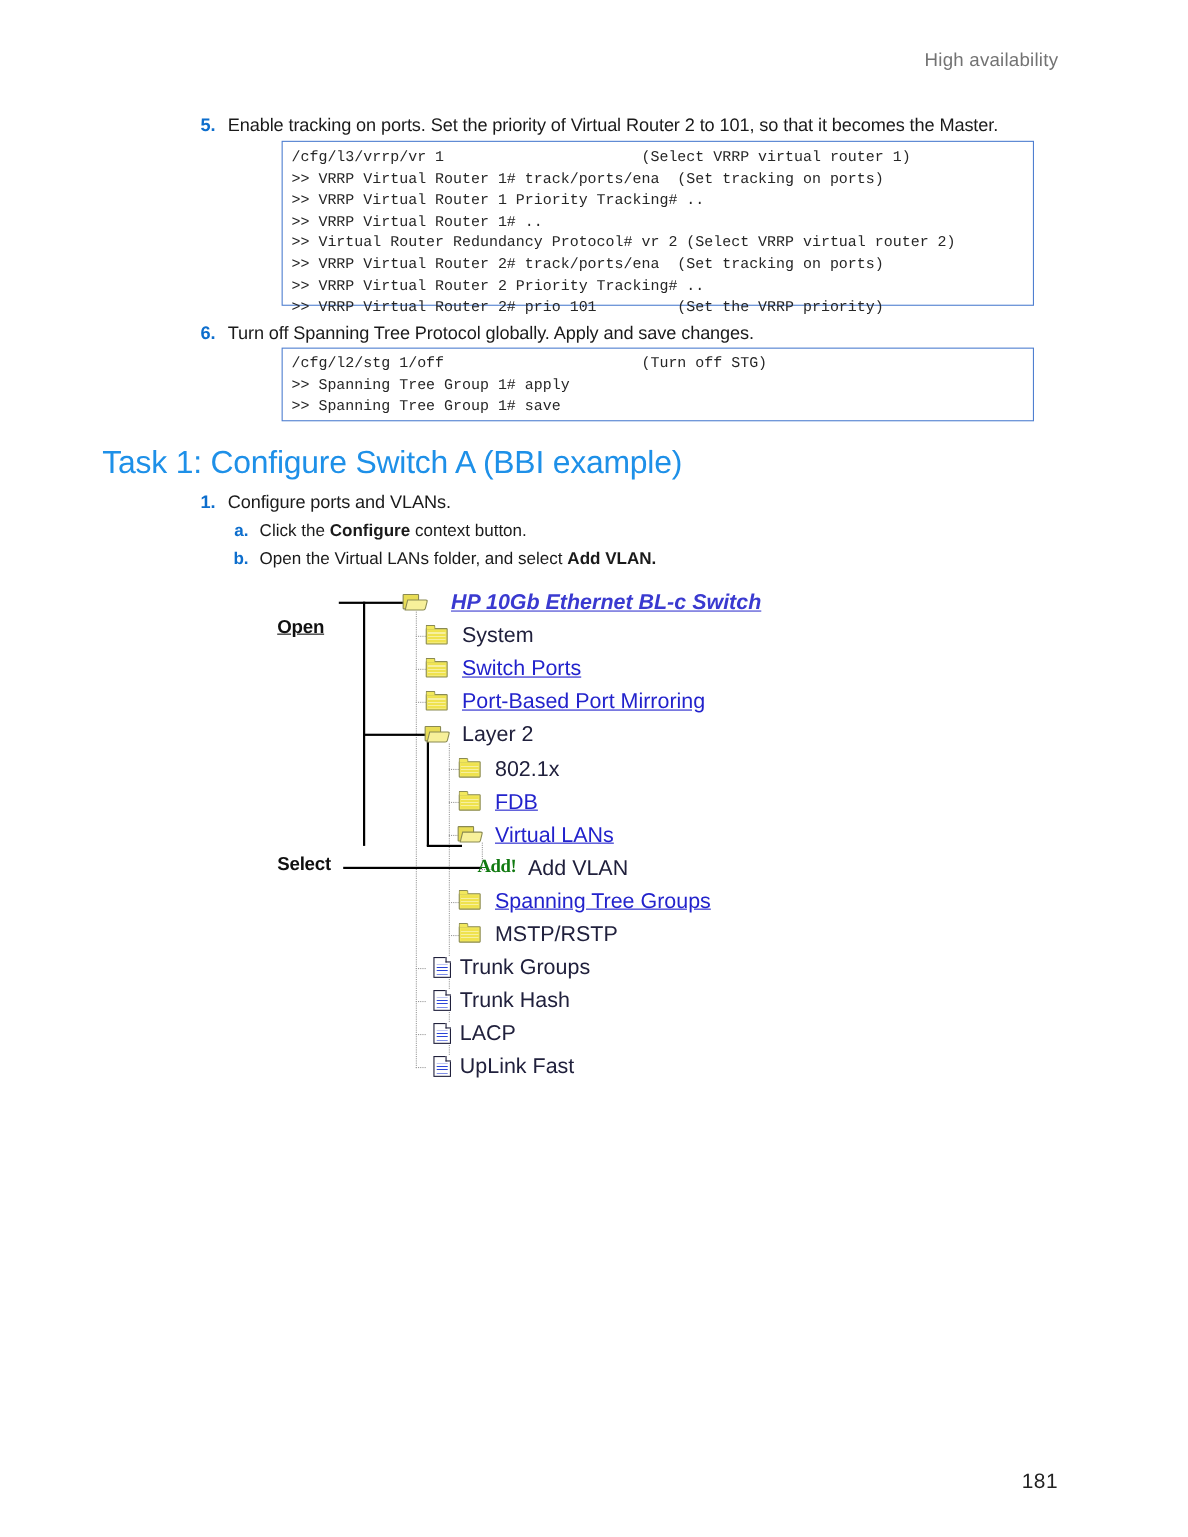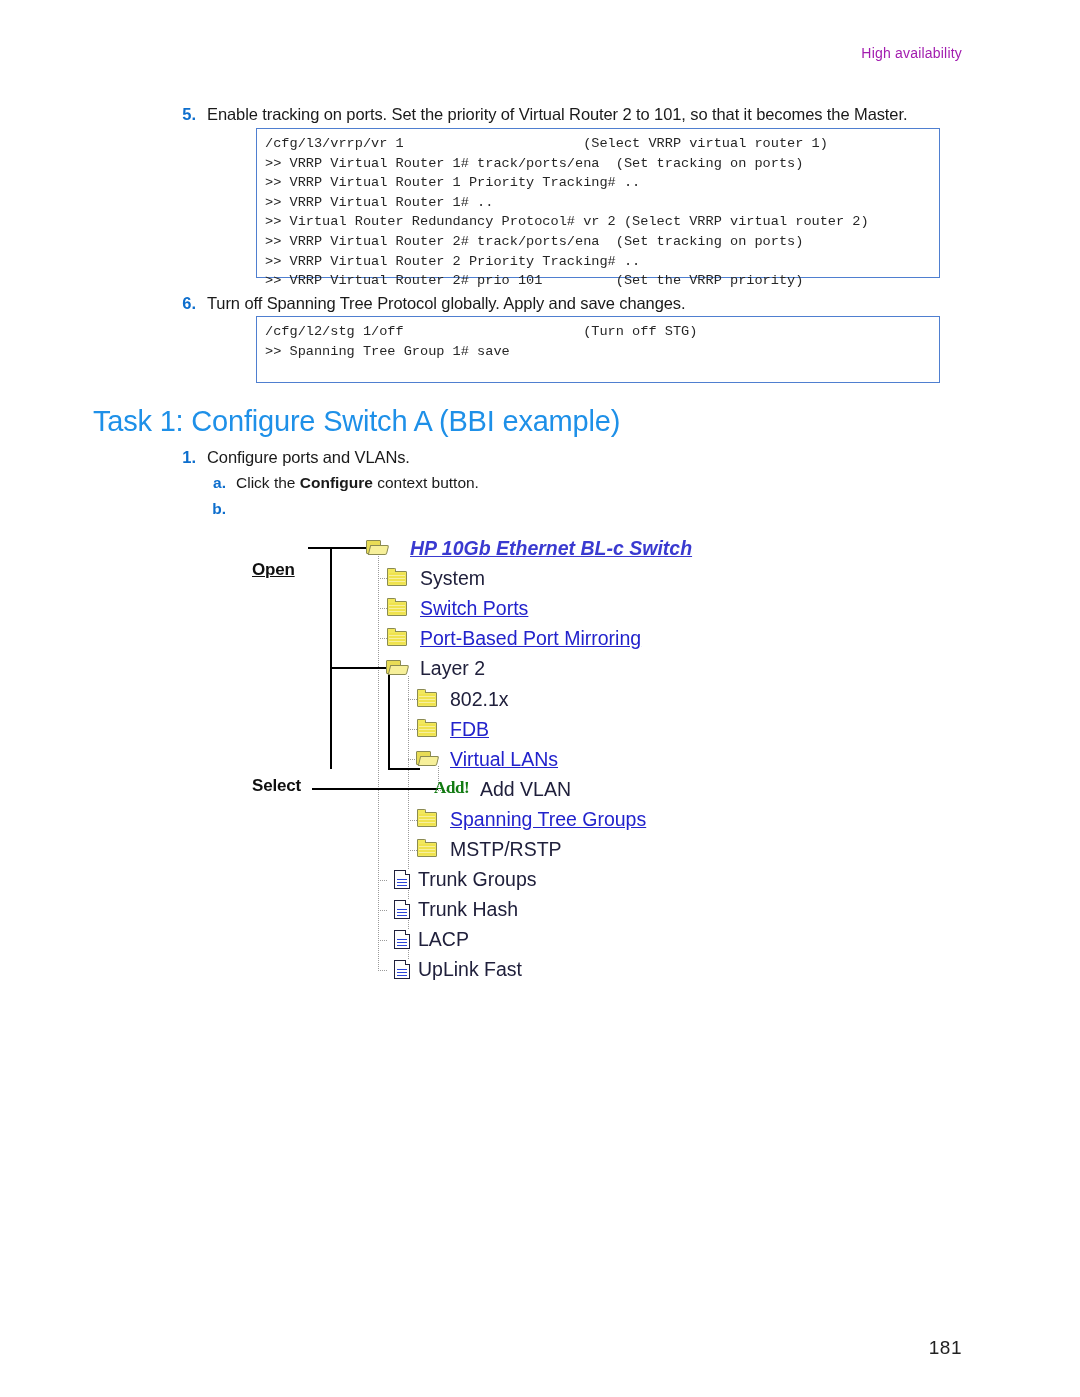--- a/index.html
+++ b/index.html
@@ -14,22 +14,22 @@
     color: #1a1a1a;
     position: relative;
     overflow: hidden;
   }
 
   
   .page-header {
     position: absolute;
     top: 45px;
     right: 118px;
-    font-size: 14px;
-    color: #a21caf;
+    font-size: 17px;
+    color: #737373;
     letter-spacing: 0.2px;
   }
   .page-footer {
     position: absolute;
     bottom: 38px;
     right: 118px;
     font-size: 19px;
     color: #222222;
     letter-spacing: 0.5px;
   }
@@ -274,37 +274,39 @@
   <div class="line">&gt;&gt; VRRP Virtual Router 2# prio 101         (Set the VRRP priority)</div>
 </div>
 
 <div class="step" style="left:170px; top:292px; width:810px;">
   <span class="step-num">6.</span>
   <span class="step-text">Turn off Spanning Tree Protocol globally. Apply and save changes.</span>
 </div>
 
 <div class="codebox" style="left:256px; top:316px; width:684px; height:67px;">
   <div class="line">/cfg/l2/stg 1/off                      (Turn off STG)</div>
+  <div class="line">&gt;&gt; Spanning Tree Group 1# apply</div>
   <div class="line">&gt;&gt; Spanning Tree Group 1# save</div>
 </div>
 
 <div class="task-heading">Task 1: Configure Switch A (BBI example)</div>
 
 <div class="step" style="left:170px; top:446px; width:700px;">
   <span class="step-num">1.</span>
   <span class="step-text">Configure ports and VLANs.</span>
 </div>
 
 <div class="step" style="left:204px; top:472px; width:700px;">
   <span class="substep-letter">a.</span>
   <span class="substep-text"><span>Click the </span><b>Configure</b><span> context button.</span></span>
 </div>
 
 <div class="step" style="left:204px; top:498px; width:700px;">
   <span class="substep-letter">b.</span>
+  <span class="substep-text"><span>Open the Virtual LANs folder, and select </span><b>Add VLAN.</b><span></span></span>
 </div>
 
 <div id="tree-figure">
 
   <div class="rail" style="left:378px; top:556px; height:415px;"></div>
   <div class="rail" style="left:408px; top:676px; height:295px;"></div>
   <div class="rail" style="left:438px; top:766px; height:25px;"></div>
 
   <div class="tick" style="left:378px; top:578px;"></div>
   <div class="tick" style="left:378px; top:608px;"></div>

